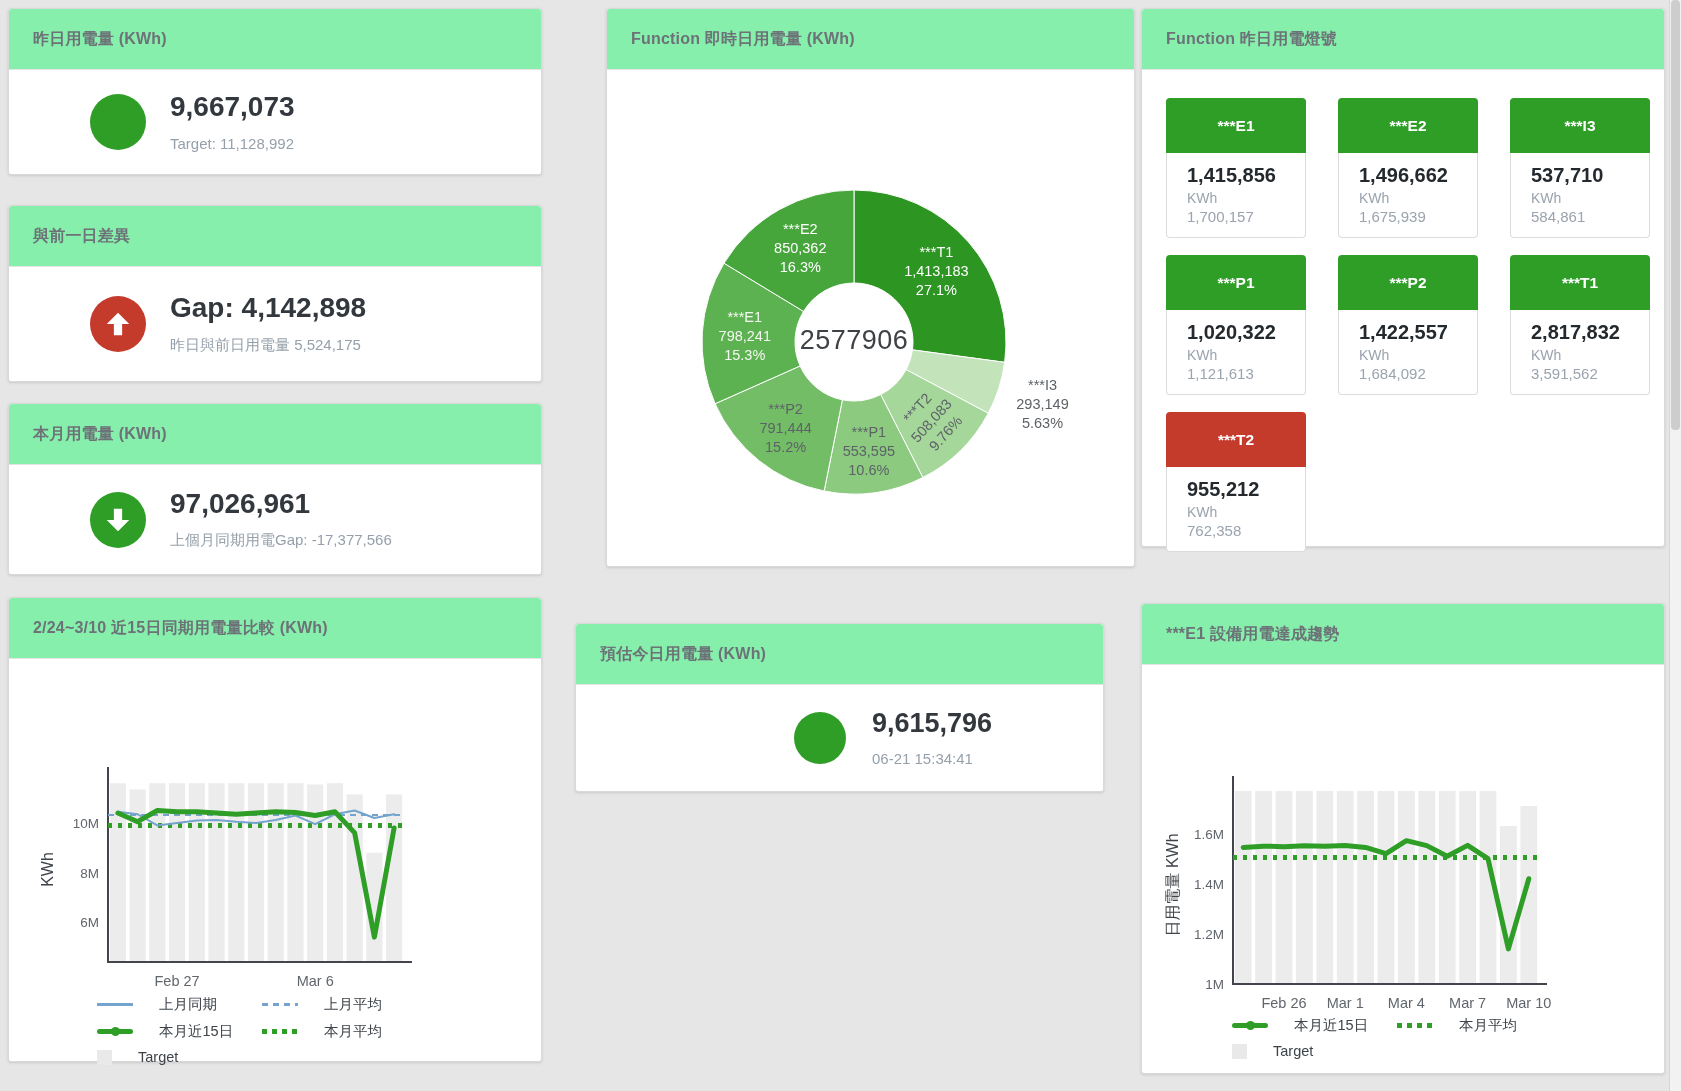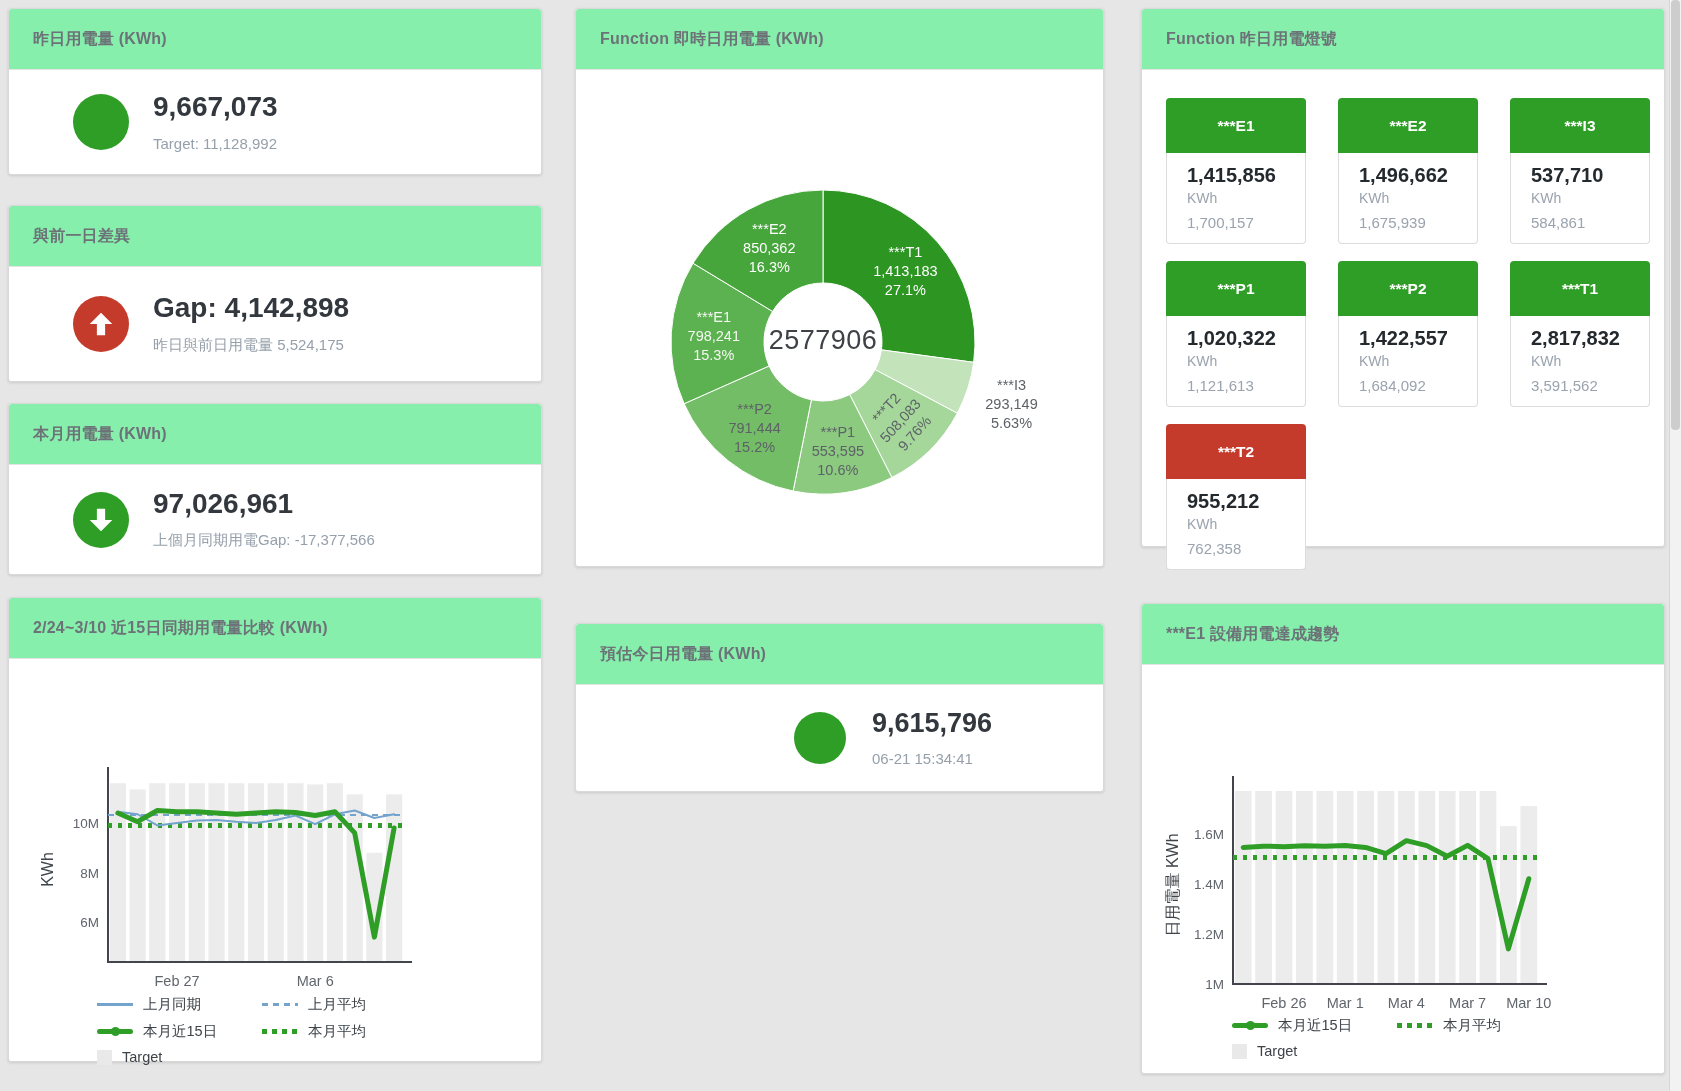--- a/index.html
+++ b/index.html
@@ -11,37 +11,37 @@
   }
   .card{
     position:absolute;background:#fff;border:1px solid #d9d9d9;border-radius:3px;
     box-shadow:0 1px 3px rgba(0,0,0,.13);
   }
   .card-head{
     height:60px;background:#86efac;border-bottom:1px solid #e4e4e4;
     border-radius:3px 3px 0 0;display:flex;align-items:center;padding:0 24px;
   }
   .card-title{font-size:16px;font-weight:700;color:#6c7277;letter-spacing:.2px;white-space:nowrap}
-  .big-body{display:flex;align-items:center;gap:24px;height:calc(100% - 61px);padding-left:64px;box-sizing:border-box}
+  .big-body{display:flex;align-items:center;gap:24px;height:calc(100% - 61px);padding-left:81px;box-sizing:border-box}
   .dot{width:56px;height:56px;border-radius:50%;flex:0 0 auto;display:flex;align-items:center;justify-content:center}
   .dot.small{width:52px;height:52px}
   .bigval{font-size:28px;font-weight:700;color:#33383e;line-height:1.1}
   .bigsub{font-size:15px;color:#96a0ab;margin-top:12px}
   
   .tiles{padding:28px 24px;display:grid;grid-template-columns:repeat(3,140px);column-gap:32px;row-gap:17px}
   .tile-head{height:55px;border-radius:4px 4px 0 0;color:#fff;display:flex;align-items:center;justify-content:center;
     font-weight:700;font-size:15.5px}
   .tile-body{border:1px solid #dcdcdc;border-top:0;border-radius:0 0 4px 4px;padding:11px 20px 12px;background:#fff}
   .tile-val{font-size:20px;font-weight:700;color:#24292e}
   .tile-unit{font-size:14px;color:#9aa3ae;margin-top:3px}
-  .tile-target{font-size:15px;color:#9aa3ae;margin-top:8px}
+  .tile-target{font-size:15px;color:#9aa3ae;margin-top:2px}
   
   .chart-body{position:relative}
   .legend{margin:2px 0 0 88px;display:grid;grid-template-columns:165px 175px;row-gap:8px;font-size:14.5px;color:#3d4349}
-  .litem{display:flex;align-items:center;gap:10px;cursor:pointer}
+  .litem{display:flex;align-items:center;gap:26px;cursor:pointer}
   .sw{flex:0 0 auto}
   .sw-line-blue{width:36px;height:3px;background:#74a3cd}
   .sw-dash-blue{width:36px;height:3px;background:repeating-linear-gradient(90deg,#74a3cd 0 6px,transparent 6px 11px)}
   .sw-line-green{width:36px;height:5px;border-radius:3px;background:#2f9e27;position:relative}
   .sw-line-green::after{content:"";position:absolute;left:14px;top:-2px;width:9px;height:9px;border-radius:50%;background:#2f9e27}
   .sw-dot-green{width:36px;height:5px;background:repeating-linear-gradient(90deg,#2f9e27 0 5px,transparent 5px 10px)}
   .sw-sq{width:15px;height:15px;background:#e9e9e9}
   .donut-center{position:absolute;width:220px;text-align:center;font-size:27px;color:#3e4246;letter-spacing:.5px}
   
   .scrollbar{position:absolute;right:0;top:0;width:11px;height:100%;background:#f2f2f2;border-left:1px solid #d6d6d6}
@@ -148,21 +148,21 @@
           <span>本月平均</span>
         </div>
       <div class="litem" style="grid-column:1">
           <span class="sw sw-sq"></span>
           <span>Target</span>
         </div>
     </div>
   </div>
 </div>
 
-<div class="card" style="left:575px;top:8px;width:527px;height:557px">
+<div class="card" style="left:606px;top:8px;width:527px;height:557px">
   <div class="card-head">
     <span class="card-title">Function 即時日用電量 (KWh)</span>
   </div>
   <div class="chart-body">
     <svg id="donut-svg" width="525" height="495">
         <path d="M247,120 A152,152 0 0 1 397.63498876800065,292.3248655312724 L305.470160113895,279.8892570154281 A59,59 0 0 0 247,213 Z" fill="#2d9522" stroke="#fff" stroke-width="1"></path>
         <text x="329.3973542181257" y="186.97368801713696" text-anchor="middle" font-size="14.5" fill="#ffffff" font-family="&quot;Liberation Sans&quot;,&quot;DejaVu Sans&quot;,sans-serif"><tspan x="329.3973542181257" dy="0">***T1</tspan><tspan x="329.3973542181257" dy="19">1,413,183</tspan><tspan x="329.3973542181257" dy="19">27.1%</tspan></text>
         <path d="M397.63498876800065,292.3248655312724 A152,152 0 0 1 381.27283522017404,343.23767066612993 L299.11906103940964,299.65146427172147 A59,59 0 0 0 305.470160113895,279.8892570154281 Z" fill="#c3e3bb" stroke="#fff" stroke-width="1"></path>
         <text x="435.5045421061973" y="319.5808352974182" text-anchor="middle" font-size="14.5" fill="#5d6267" font-family="&quot;Liberation Sans&quot;,&quot;DejaVu Sans&quot;,sans-serif"><tspan x="435.5045421061973" dy="0">***I3</tspan><tspan x="435.5045421061973" dy="19">293,149</tspan><tspan x="435.5045421061973" dy="19">5.63%</tspan></text>
         <path d="M381.27283522017404,343.23767066612993 A152,152 0 0 1 315.8446228049138,407.5153788721012 L273.72258385190736,324.60136416746036 A59,59 0 0 0 299.11906103940964,299.65146427172147 Z" fill="#a5d79b" stroke="#fff" stroke-width="1"></path>

